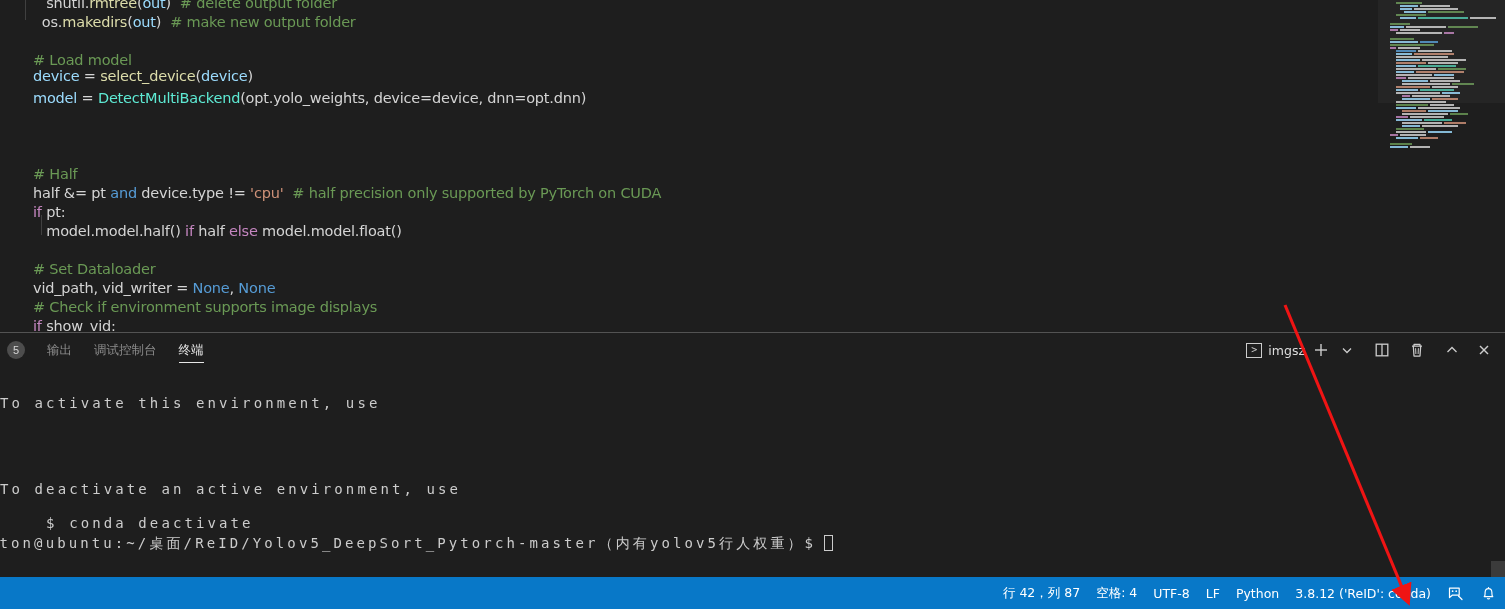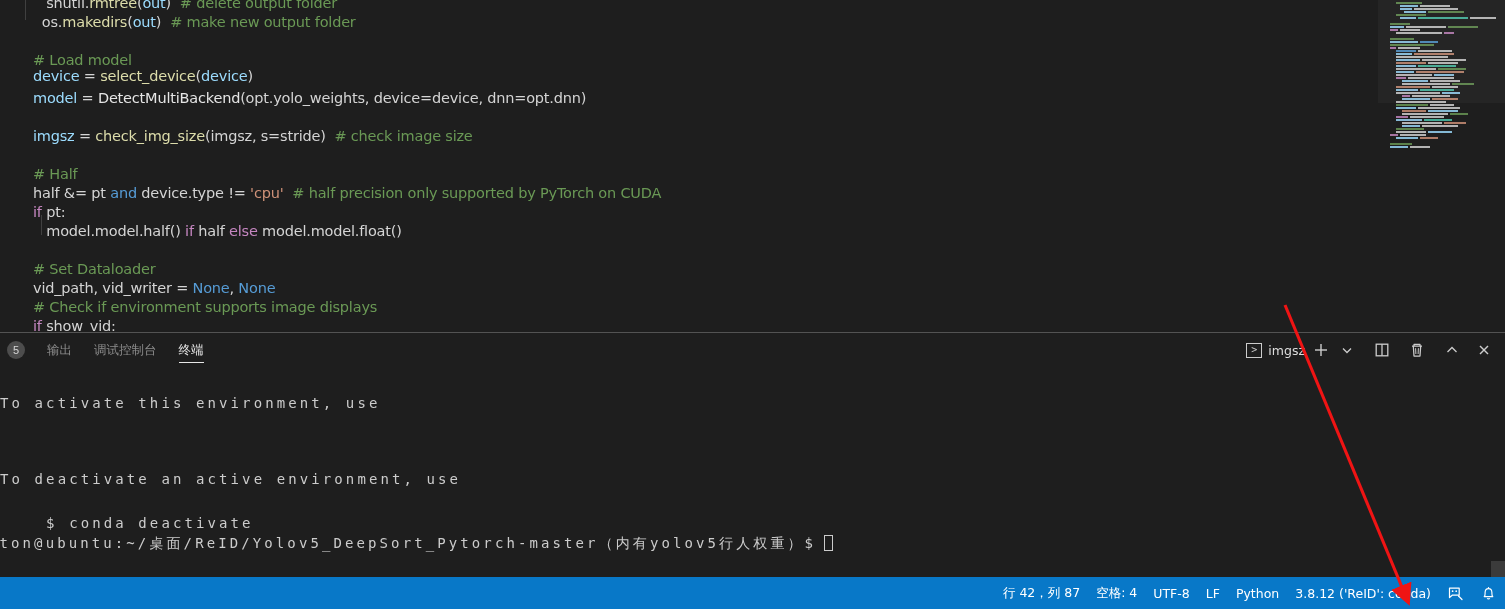--- a/index.html
+++ b/index.html
@@ -38,21 +38,21 @@
     line-height: 19px;
     white-space: pre;
     font-family: "DejaVu Sans", sans-serif;
     font-size: 14.5px;
     color: #d4d4d4;
     letter-spacing: -0.2px;
   }
   .tok-com  { color: #6a9955; }
   .tok-var  { color: #9cdcfe; }
   .tok-fn   { color: #dcdcaa; }
-  .tok-cls  { color: #e5e5e5; margin-top: 36px; }
+  .tok-cls  { color: #5eead4; margin-top: 36px; }
   .tok-kw   { color: #c586c0; }
   .tok-kw2  { color: #569cd6; }
   .tok-str  { color: #ce9178; }
   .tok-pln  { color: #d4d4d4; }
 
   .indent-guide {
     position: absolute;
     width: 1px;
     background: #404040;
   }
@@ -253,21 +253,20 @@
 </head>
 <body>
 
 <div id="editor">
   <div id="code-area">
       <div class="code-line" style="top: -6px;"><span class="tok-pln">   shutil.</span><span class="tok-fn">rmtree</span><span class="tok-pln">(</span><span class="tok-var">out</span><span class="tok-pln">)  </span><span class="tok-com"># delete output folder</span></div>
       <div class="code-line" style="top: 13px; text-align: center;"><span class="tok-pln">  os.</span><span class="tok-fn">makedirs</span><span class="tok-pln">(</span><span class="tok-var">out</span><span class="tok-pln">)  </span><span class="tok-com"># make new output folder</span></div>
       <div class="code-line" style="top: 51px;"><span class="tok-com"># Load model</span></div>
       <div class="code-line" style="top: 67px;"><span class="tok-var">device</span><span class="tok-pln"> = </span><span class="tok-fn">select_device</span><span class="tok-pln">(</span><span class="tok-var">device</span><span class="tok-pln">)</span></div>
       <div class="code-line" style="top: 89px;"><span class="tok-var">model</span><span class="tok-pln"> = </span><span class="tok-cls">DetectMultiBackend</span><span class="tok-pln">(opt.yolo_weights, device=device, dnn=opt.dnn)</span></div>
-      <div class="code-line" style="top: 127px;"><span class="tok-var">imgsz</span><span class="tok-pln"> = </span><span class="tok-fn">check_img_size</span><span class="tok-pln">(imgsz, s=stride)  </span><span class="tok-com"># check image size</span></div>
       <div class="code-line" style="top: 165px;"><span class="tok-com"># Half</span></div>
       <div class="code-line" style="top: 184px;"><span class="tok-pln">half &amp;= </span><span class="tok-pln">pt </span><span class="tok-kw2">and</span><span class="tok-pln"> device.type != </span><span class="tok-str">'cpu'</span><span class="tok-pln">  </span><span class="tok-com"># half precision only supported by PyTorch on CUDA</span></div>
       <div class="code-line" style="top: 203px;"><span class="tok-kw">if</span><span class="tok-pln"> pt:</span></div>
       <div class="code-line" style="top: 222px;"><span class="tok-pln">   model.model.half() </span><span class="tok-kw">if</span><span class="tok-pln"> half </span><span class="tok-kw">else</span><span class="tok-pln"> model.model.float()</span></div>
       <div class="code-line" style="top: 260px;"><span class="tok-com"># Set Dataloader</span></div>
       <div class="code-line" style="top: 279px;"><span class="tok-pln">vid_path, vid_writer = </span><span class="tok-kw2">None</span><span class="tok-pln">, </span><span class="tok-kw2">None</span></div>
       <div class="code-line" style="top: 298px;"><span class="tok-com"># Check if environment supports image displays</span></div>
       <div class="code-line" style="top: 317px;"><span class="tok-kw">if</span><span class="tok-pln"> show_vid:</span></div>
       <div class="indent-guide" style="left: 25px; top: -6px; height: 26px;"></div>
       <div class="indent-guide" style="left: 41px; top: 215px; height: 20px;"></div>
@@ -386,21 +385,21 @@
           <line x1="12" y1="4" x2="4" y2="12" stroke="#cccccc" stroke-width="1.35"></line>
         </svg>
       </div>
 
     </div>
   </div>
 
   <div id="terminal-body">
     <div id="term-scrollbar"></div>
   <div class="term-line" style="top: 26px;">To activate this environment, use</div>
-      <div class="term-line" style="top: 102px;">To deactivate an active environment, use</div>
+      <div class="term-line" style="top: 112px;">To deactivate an active environment, use</div>
       <div class="term-line" style="top: 146px;">    $ conda deactivate</div>
       <div class="term-line" style="top: 166px; margin-left: -12px;"><span>ston@ubuntu:~/桌面/ReID/Yolov5_DeepSort_Pytorch-master（内有yolov5行人权重）$</span><span id="term-cursor"></span></div>
     </div>
 </div>
 
 <div id="statusbar">
   <div class="sb-item">行 42，列 87</div>
   <div class="sb-item">空格: 4</div>
   <div class="sb-item">UTF-8</div>
   <div class="sb-item">LF</div>

